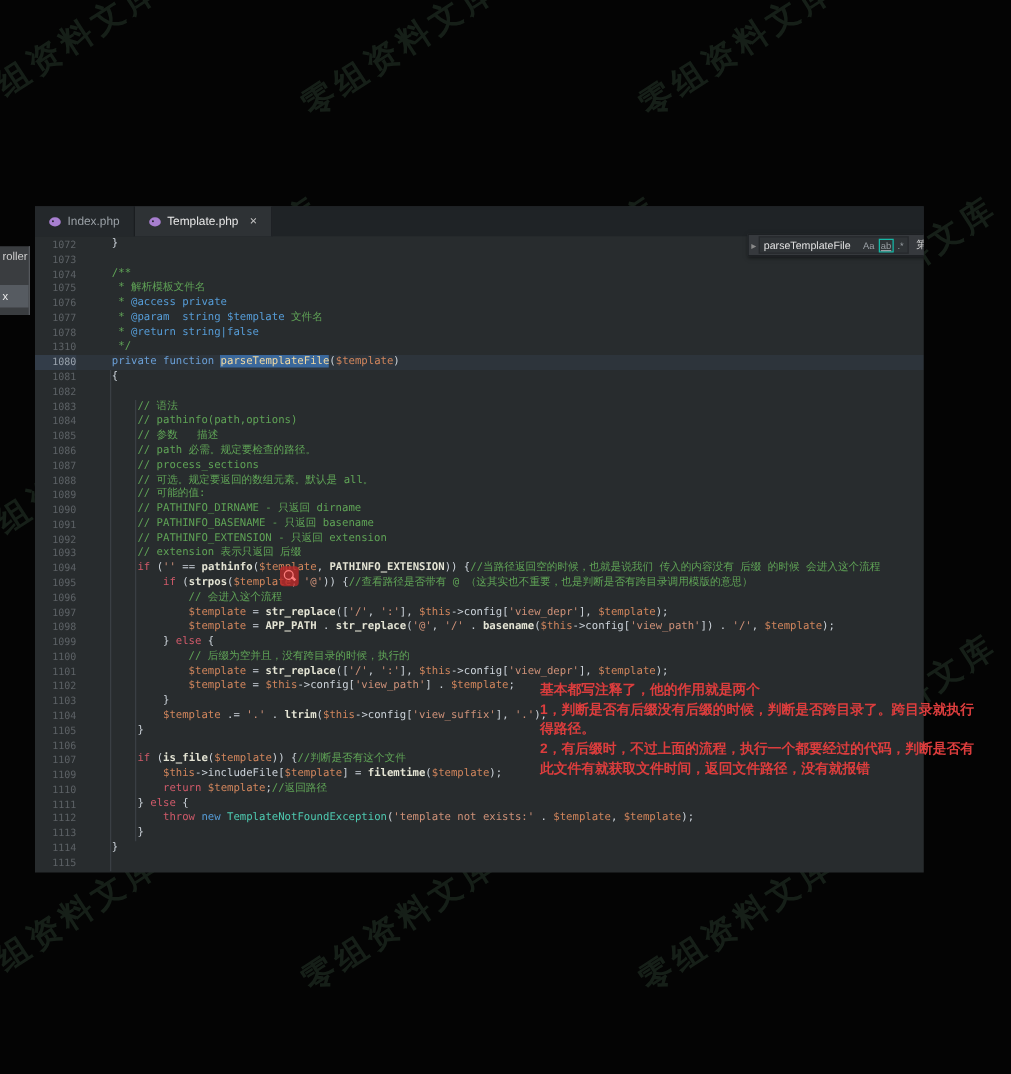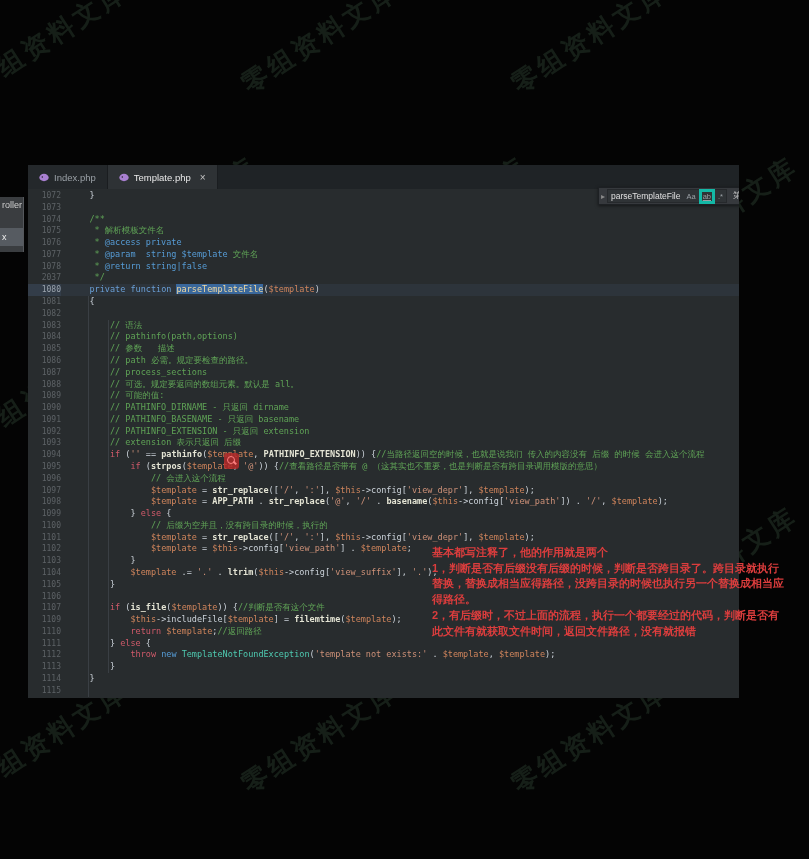--- a/index.html
+++ b/index.html
@@ -44,21 +44,21 @@
   .tk-fd{color:#f0d9a2;background:#3a689c}
   
   .find-widget{position:absolute;left:570px;top:22px;width:208px;height:16px;
                background:#36393d;border:1px solid #1d2023;display:flex;align-items:center;
                box-shadow:0 1px 3px rgba(0,0,0,.5);font-size:9px;color:#cccccc;}
   .find-chevron{color:#8a8a8a;font-size:8px;padding:0 2px;cursor:pointer;}
   .find-input{display:flex;align-items:center;background:#2f3336;border:1px solid #26292c;
               height:12px;width:112px;padding:0 3px;color:#e0e0e0;}
   .find-query{flex:1;font-size:8.5px;white-space:nowrap;overflow:hidden;}
   .find-opt{color:#9aa0a5;font-size:7.5px;margin-left:3px;cursor:pointer;text-align:center;}
-  .find-opt.boxed{border:3px solid #14b8a6;padding:0 1px;text-decoration:underline;}
+  .find-opt.boxed{border:1px solid #14b8a6;padding:0 1px;text-decoration:underline;}
   .find-count{margin-left:6px;font-size:8.5px;white-space:nowrap;}
   
   .search-badge{position:absolute;left:196px;top:288px;width:15px;height:16px;
                 background:rgba(185,42,42,0.82);border-radius:3px;}
   .search-badge i{position:absolute;left:3px;top:3px;width:6px;height:6px;border-radius:50%;
                   border:1.5px solid rgba(255,130,130,0.95);}
   .search-badge b{position:absolute;left:9px;top:9px;width:4px;height:1.5px;
                   background:rgba(255,130,130,0.95);transform:rotate(45deg);}
   
   .side-popup{position:absolute;left:0;top:197px;width:23px;height:55px;background:#3a3d40;
@@ -115,21 +115,21 @@
     <div class="indent-guide" style="left:80px;top:155px;height:353px;"></div>
 
     <div class="code" id="code-area">
         <div class="row"><span class="ln">1072</span><span class="src"><span class="tk-pl">    }</span></span></div>
         <div class="row"><span class="ln">1073</span><span class="src"></span></div>
         <div class="row"><span class="ln">1074</span><span class="src"><span class="tk-dg">    /**</span></span></div>
         <div class="row"><span class="ln">1075</span><span class="src"><span class="tk-dg">     * 解析模板文件名</span></span></div>
         <div class="row"><span class="ln">1076</span><span class="src"><span class="tk-dg">     * </span><span class="tk-dc">@access private</span></span></div>
         <div class="row"><span class="ln">1077</span><span class="src"><span class="tk-dg">     * </span><span class="tk-dc">@param  string $template </span><span class="tk-dg">文件名</span></span></div>
         <div class="row"><span class="ln">1078</span><span class="src"><span class="tk-dg">     * </span><span class="tk-dc">@return string|false</span></span></div>
-        <div class="row"><span class="ln">2037</span><span class="src"><span class="tk-dg">     */</span></span></div>
+        <div class="row"><span class="ln">1310</span><span class="src"><span class="tk-dg">     */</span></span></div>
         <div class="row hl"><span class="ln">1080</span><span class="src"><span class="tk-pl">    </span><span class="tk-kd">private function </span><span class="tk-fd">parseTemplateFile</span><span class="tk-pl">(</span><span class="tk-va">$template</span><span class="tk-pl">)</span></span></div>
         <div class="row"><span class="ln">1081</span><span class="src"><span class="tk-pl">    {</span></span></div>
         <div class="row"><span class="ln">1082</span><span class="src"></span></div>
         <div class="row"><span class="ln">1083</span><span class="src"><span class="tk-cm">        // 语法</span></span></div>
         <div class="row"><span class="ln">1084</span><span class="src"><span class="tk-cm">        // pathinfo(path,options)</span></span></div>
         <div class="row"><span class="ln">1085</span><span class="src"><span class="tk-cm">        // 参数   描述</span></span></div>
         <div class="row"><span class="ln">1086</span><span class="src"><span class="tk-cm">        // path 必需。规定要检查的路径。</span></span></div>
         <div class="row"><span class="ln">1087</span><span class="src"><span class="tk-cm">        // process_sections</span></span></div>
         <div class="row"><span class="ln">1088</span><span class="src"><span class="tk-cm">        // 可选。规定要返回的数组元素。默认是 all。</span></span></div>
         <div class="row"><span class="ln">1089</span><span class="src"><span class="tk-cm">        // 可能的值:</span></span></div>
@@ -178,19 +178,18 @@
   </div>
 
   <div class="side-popup" id="side-popup">
       <div class="p-row">roller</div>
       <div class="p-row sel">x</div>
     </div>
 
   <div class="annotation" id="annotation">
       <div>基本都写注释了，他的作用就是两个</div>
       <div>1，判断是否有后缀没有后缀的时候，判断是否跨目录了。跨目录就执行</div>
-      <div>替换，替换成相当应得路径，没跨目录的时候也执行另一个替换成相当应</div>
       <div>得路径。</div>
       <div>2，有后缀时，不过上面的流程，执行一个都要经过的代码，判断是否有</div>
       <div>此文件有就获取文件时间，返回文件路径，没有就报错</div>
     </div>
 
 </div>
 
 </body></html>

